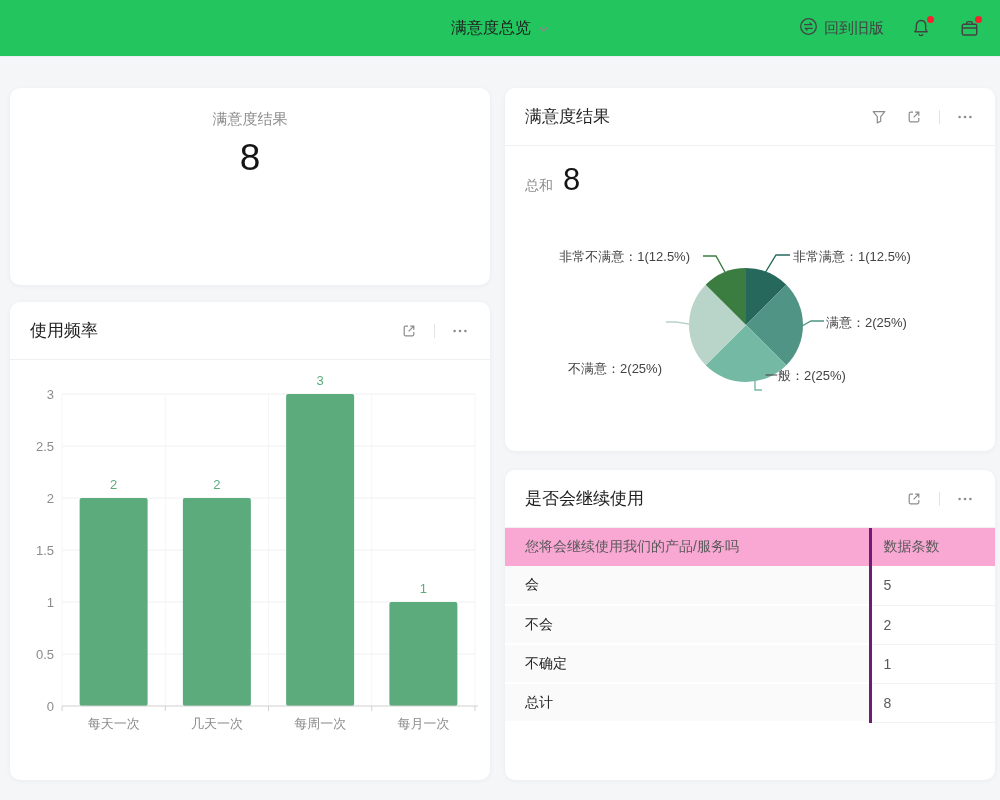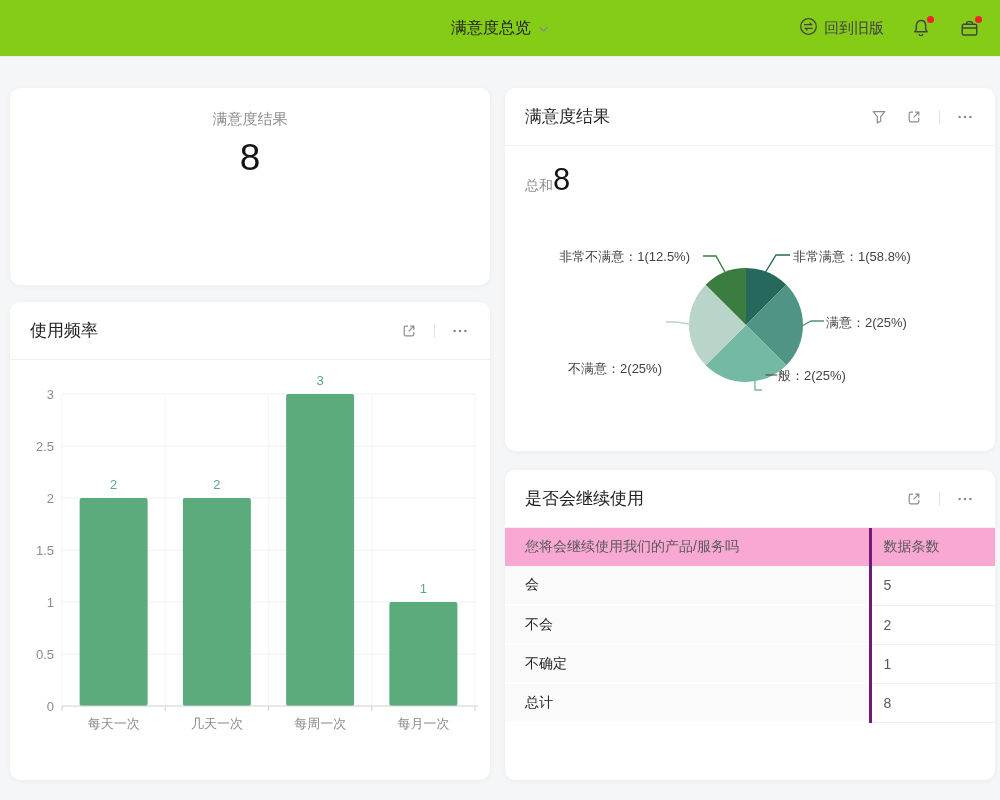--- a/index.html
+++ b/index.html
@@ -5,21 +5,21 @@
   * { box-sizing: border-box; margin: 0; padding: 0; }
   html,body { width:1000px; height:800px; }
   body {
     background:#f4f6f8;
     font-family:"Liberation Sans","DejaVu Sans",sans-serif;
     color:#262626;
     overflow:hidden;
   }
   
   .topbar {
-    position:relative; height:57px; background:#84cc16;
+    position:relative; height:57px; background:#22c55e;
     border-bottom:1px solid #ebedf0;
     display:flex; align-items:center; justify-content:center;
   }
   .title-wrap { display:flex; align-items:center; gap:7px; font-size:16px; color:#1f1f1f; cursor:pointer; }
   .topbar-right { position:absolute; right:20px; top:0; height:100%; display:flex; align-items:center; gap:26px; }
   .back-old { display:flex; align-items:center; gap:6px; font-size:15px; color:#434343; cursor:pointer;text-align:right; }
   .icon-btn { position:relative; width:22px; height:22px; display:flex; align-items:center; justify-content:center; cursor:pointer; }
   .red-dot { position:absolute; top:-1px; right:-2px; width:7px; height:7px; background:#f5222d; border-radius:50%; }
 
   
@@ -38,21 +38,21 @@
   .stat-card { height:197px; text-align:center; padding-top:22px; }
   .stat-title { font-size:15px; color:#8c8c8c; }
   .stat-value { font-size:37px; color:#141414; margin-top:8px; font-weight:500; }
 
   
   .bar-card { height:478px; }
 
   
   .pie-card { height:363px; }
   .pie-body { position:relative; height:305px; }
-  .sum-line { position:absolute; left:20px; top:16px; display:flex; align-items:baseline; }
+  .sum-line { position:absolute; left:20px; top:16px; display:flex; align-items:baseline; gap:10px; }
   .sum-label { font-size:14px; color:#8c8c8c; }
   .sum-value { font-size:31px; color:#141414; font-weight:500; }
   .pie-label { position:absolute; font-size:13px; color:#434343; white-space:nowrap; }
 
   
   .table-card { height:310px; }
   table { width:100%; border-collapse:collapse; font-size:14px; table-layout:fixed; }
   thead th {
     background:#f9a8d4; height:38px; text-align:left; font-weight:400;
     color:#595959; padding-left:20px;
@@ -210,21 +210,21 @@
             <polyline points="285,109 271,109 260,127" fill="none" stroke="#26695c" stroke-width="1.4"></polyline>
             <path d="M241,179 L281.3,138.7 A57,57 0 0 1 281.3,219.3 Z" fill="#4f9484"></path>
             <polyline points="319,175 306,175 297,180" fill="none" stroke="#4f9484" stroke-width="1.4"></polyline>
             <path d="M241,179 L281.3,219.3 A57,57 0 0 1 200.7,219.3 Z" fill="#74b9a4"></path>
             <polyline points="250,233 250,244 257,244" fill="none" stroke="#74b9a4" stroke-width="1.4"></polyline>
             <path d="M241,179 L200.7,219.3 A57,57 0 0 1 200.7,138.7 Z" fill="#b9d4c9"></path>
             <polyline points="184,178 171,176 161,176" fill="none" stroke="#b9d4c9" stroke-width="1.4"></polyline>
             <path d="M241,179 L200.7,138.7 A57,57 0 0 1 241.0,122.0 Z" fill="#3b7c41"></path>
             <polyline points="221,128 211,110 198,110" fill="none" stroke="#3b7c41" stroke-width="1.4"></polyline>
           </svg>
-      <div class="pie-label" style="left: 288px; top: 102px;">非常满意：1(58.8%)</div>
+      <div class="pie-label" style="left: 288px; top: 102px;">非常满意：1(12.5%)</div>
           <div class="pie-label" style="left: 321px; top: 168px;">满意：2(25%)</div>
           <div class="pie-label" style="left: 260px; top: 221px;">一般：2(25%)</div>
           <div class="pie-label" style="right: 333px; top: 169px; margin-top: 45px;">不满意：2(25%)</div>
           <div class="pie-label" style="right: 305px; top: 102px;">非常不满意：1(12.5%)</div>
         </div>
     </div>
 
     <div class="card table-card">
       <div class="card-head">
         <span class="card-title">是否会继续使用</span>

